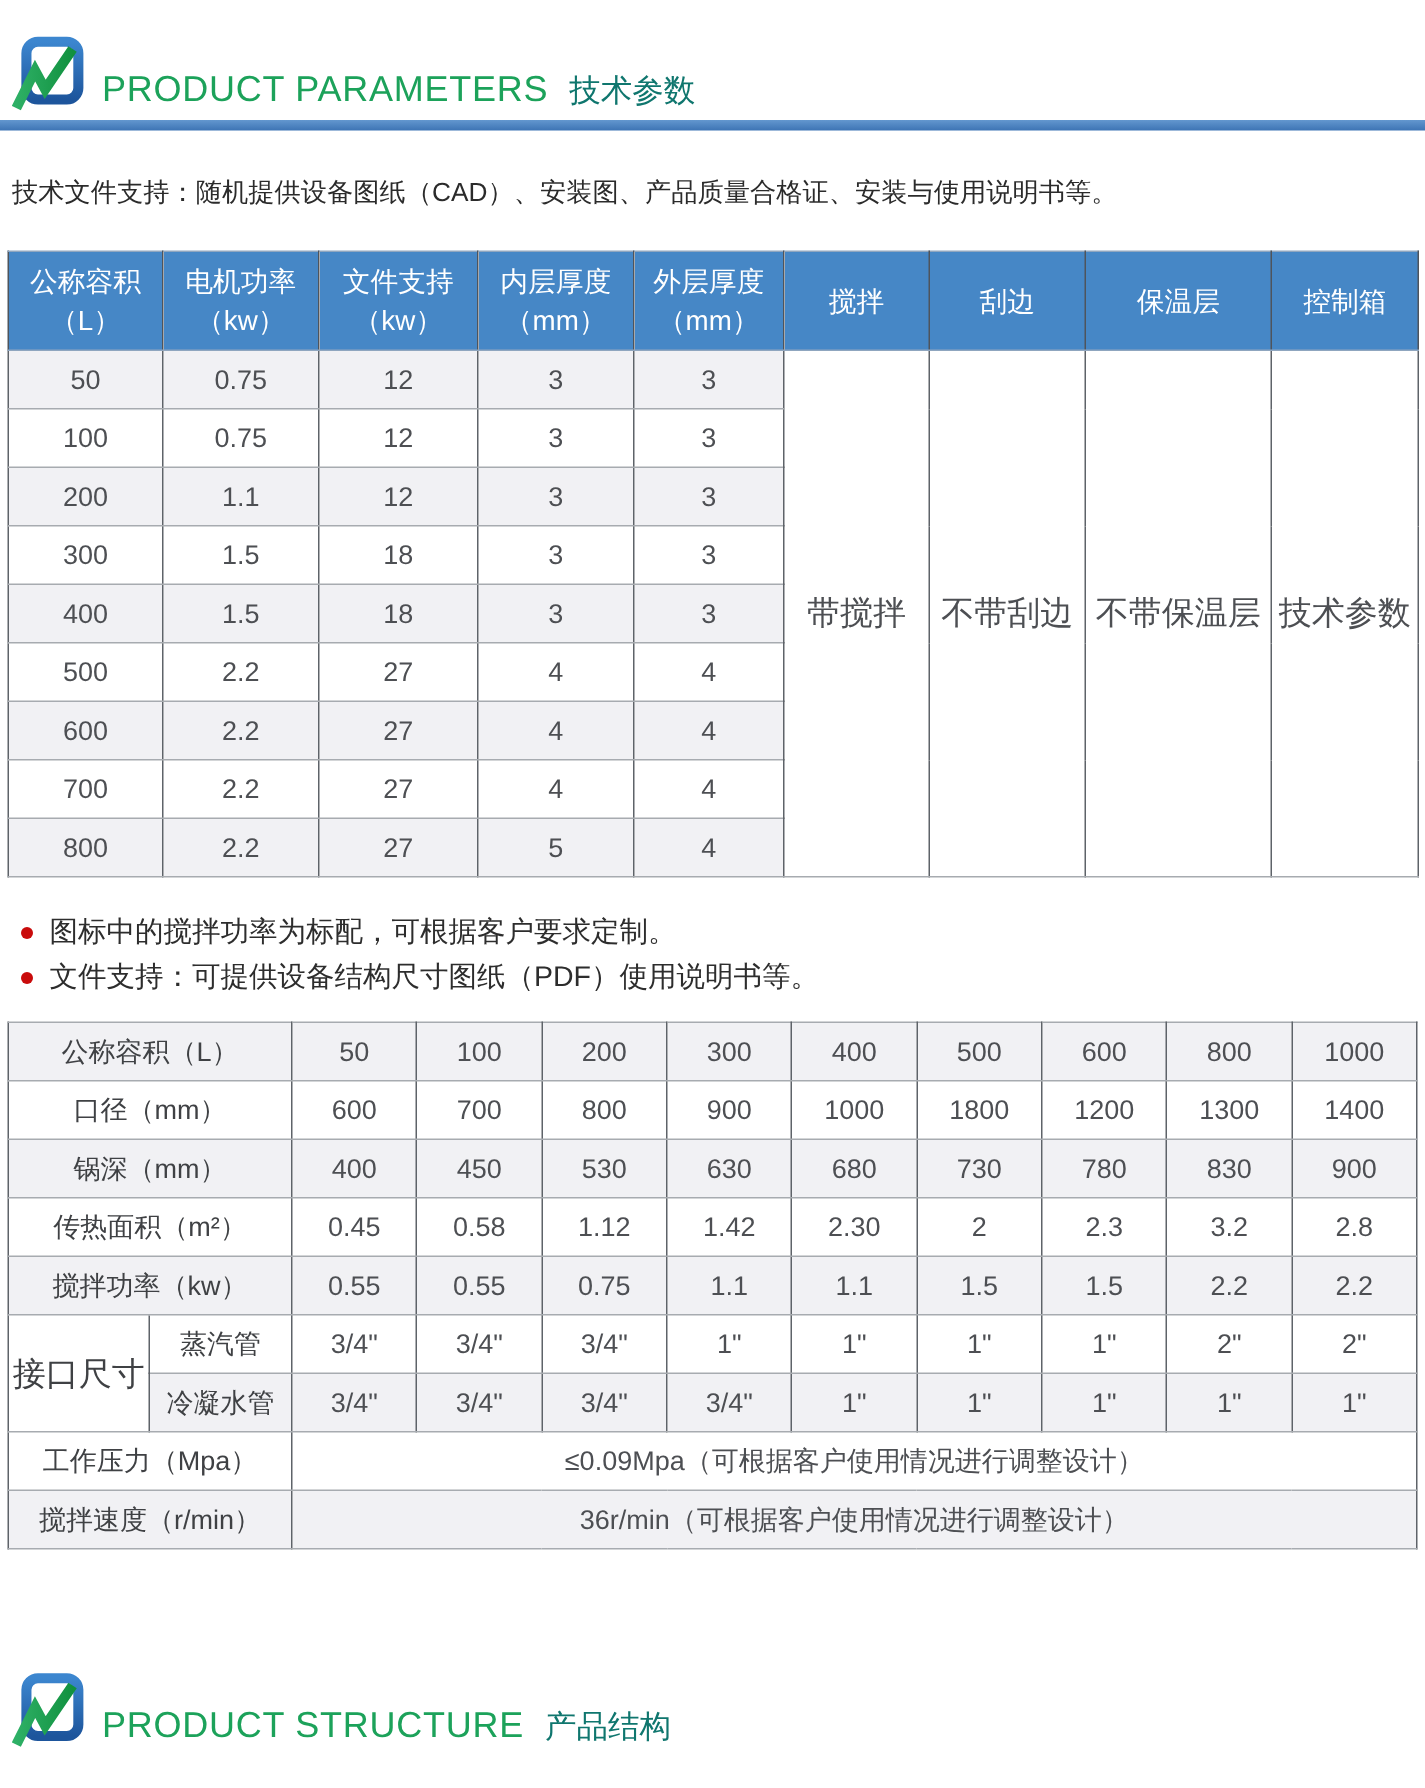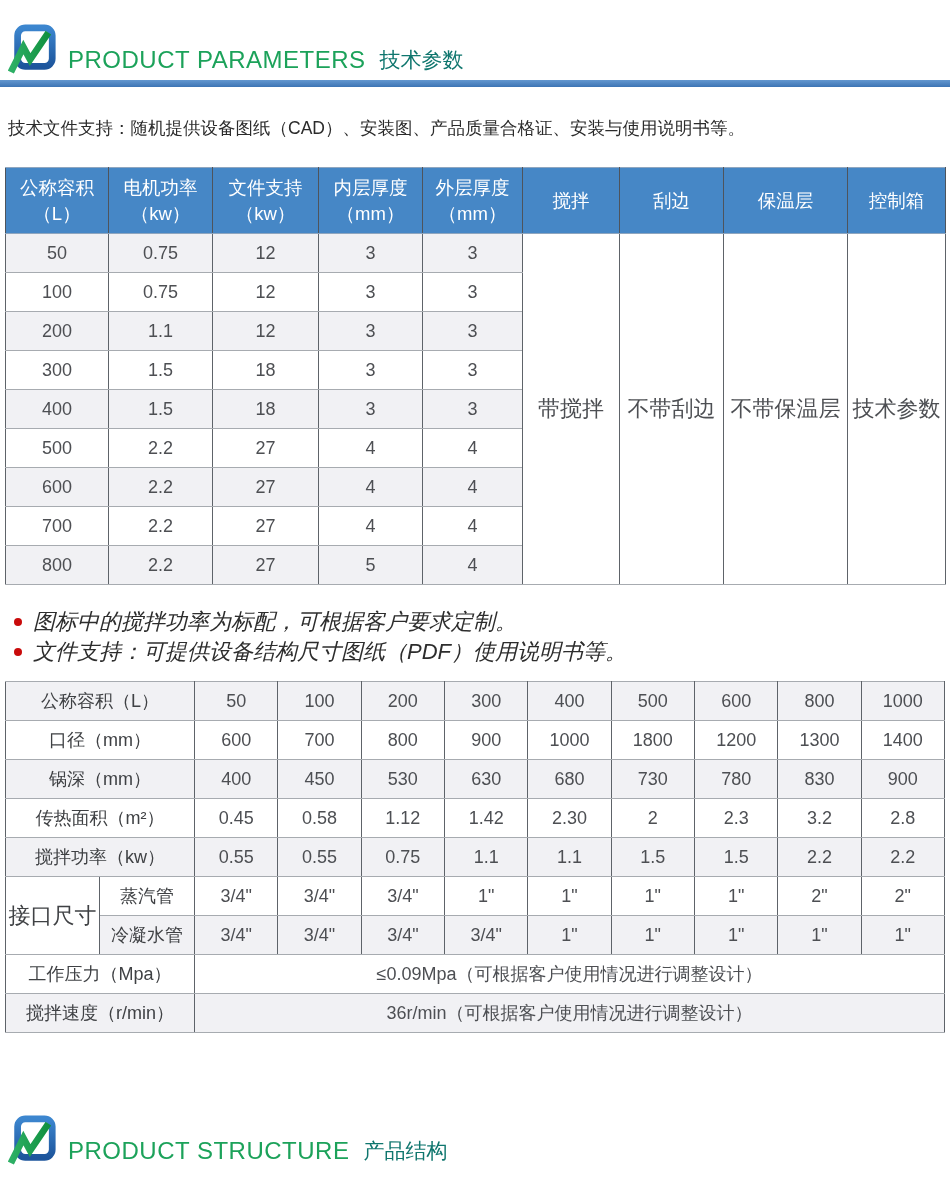--- a/index.html
+++ b/index.html
@@ -87,24 +87,23 @@
   .t2 td.lbl { color: #3f4144; }
 
   
   .notes {
     list-style: none;
     margin: 22px 0 6px 10px;
   }
   .notes li {
     position: relative;
     padding-left: 23px;
-    font-size: 22px;
+    font-size: 19px;
     color: #2d2d2d;
     line-height: 30px;
-    font-style: italic;
   }
   .notes li::before {
     content: "";
     position: absolute;
     left: 4px;
     top: 11px;
     width: 8px;
     height: 8px;
     border-radius: 50%;
     background: #c90b0b;

